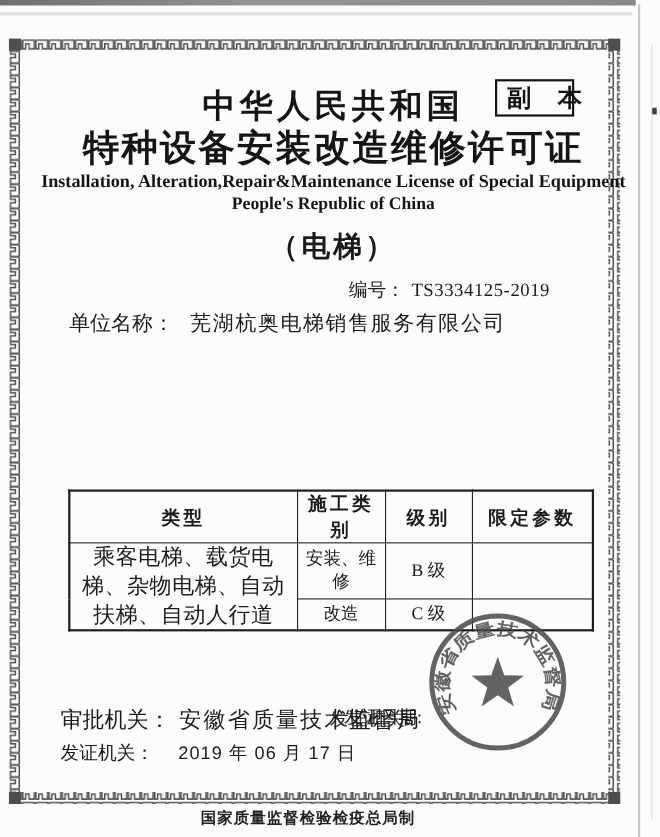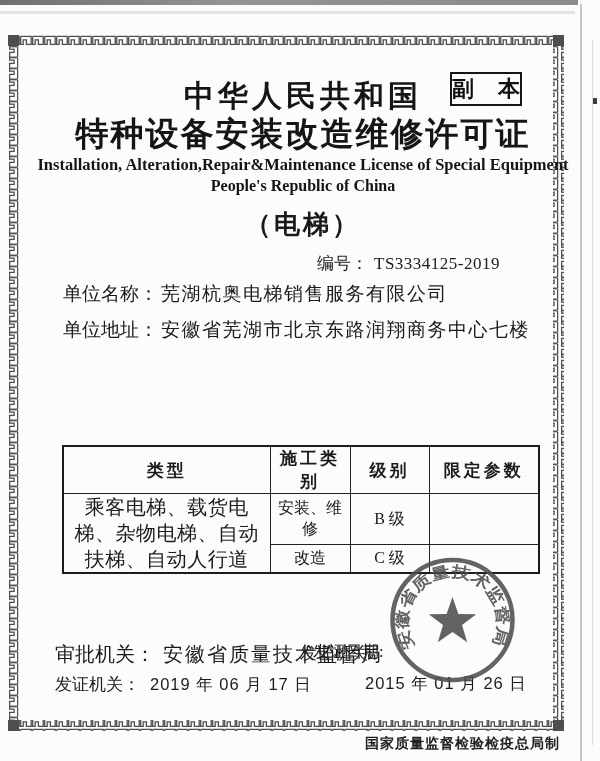--- a/index.html
+++ b/index.html
@@ -17,21 +17,21 @@
   .scan-right-1 { left:580px; top:4px; width:2px; height:757px; background:#c6c6c4; }
   .scan-right-2 { left:592px; top:40px; width:1px; height:705px; background:#dddddb; }
   .speck { background:#3d3d3d; }
 
   
   .frame { left:8px; top:35px; }
 
   
   .copy-box {
     left:450px; top:72px; width:68px; height:30px;
-    border:2.5px solid #151515; display:flex; align-items:center; justify-content:center;
+    border:2.5px solid #151515; display:flex; align-items:center; 
     font-family:"Liberation Sans", sans-serif; font-weight:bold; font-size:22px;
     letter-spacing:9px; text-indent:9px; color:#111;
   }
 
   .title-cn1 { left:0; top:76px; width:606px; text-align:center;
     font-family:"Liberation Sans", sans-serif; font-weight:bold;
     font-size:30px; letter-spacing:4px; color:#151515; }
   .title-cn2 { left:0; top:112px; width:606px; text-align:center;
     font-family:"Liberation Sans", sans-serif; font-weight:bold;
     font-size:33px; letter-spacing:2px; color:#151515; }
@@ -41,21 +41,21 @@
     font-weight:bold; font-size:16px; color:#151515; }
   .equip-type { left:0; top:207px; width:606px; text-align:center;
     font-weight:bold; font-size:26px; letter-spacing:3px; color:#1a1a1a; }
 
   .license-line { left:317px; top:252px; font-size:17px; }
   .license-line .val { margin-left:6px; letter-spacing:0.5px; }
 
   .field-line { left:63px; font-size:19px; }
   .unit-name { top:281px; }
   .unit-addr { top:317px; }
-  .field-line .fvalue { margin-left:3px; letter-spacing:1.5px; }
+  .field-line .fvalue { margin-left:15px; letter-spacing:1.5px; }
 
   .approval-note { left:96px; top:387px; font-size:19px; letter-spacing:1.5px; }
 
   table.equip-table {
     position:absolute; left:62px; top:430px; width:476px;
     border-collapse:collapse; table-layout:fixed;
     border:2.5px solid #1c1c1c;
     margin-top:15px;
   }
   .equip-table th, .equip-table td {
@@ -67,27 +67,27 @@
   .equip-table td.equipment { font-size:20px; line-height:1.3; letter-spacing:0.5px;
     white-space:normal; }
 
   .approval-line { left:55px; top:641px; font-size:20px; }
   .approval-line .fvalue { margin-left:8px; letter-spacing:2px; }
   .overlap-ghost { left:300px; top:642px; font-size:17px; color:#2a2a2a; }
   .overlap-front { left:313px; top:641px; font-size:16.5px; color:#1b1b1b; }
 
   .valid-line { left:55px; top:673px; font-size:17px; }
   .valid-line .date { font-family:"Liberation Sans", sans-serif; font-size:16.5px;
-    margin-left:10px; letter-spacing:1px; }
+    margin-left:22px; letter-spacing:1px; }
   .issue-date { left:365px; top:673px; font-family:"Liberation Sans", sans-serif;
     font-size:16.5px; letter-spacing:1px; }
 
   .seal-svg { left:385px; top:553px; opacity:0.88; }
 
-  .footer-line { left:0; top:735px; width:560px; text-align:right;
+  .footer-line { left:0; top:735px; width:560px; text-align:center;
     font-family:Liberation Sans, sans-serif; font-weight:600;
     font-size:14px; letter-spacing:1px; color:#222; }
 </style>
 </head>
 <body>
 
 <div class="page">
 
   <div class="abs scan-top"></div>
   <div class="abs scan-top-faint"></div>
@@ -124,23 +124,20 @@
   <div class="abs title-en2">People's Republic of China</div>
   <div class="abs equip-type">（电梯）</div>
 
   <div class="abs license-line">
     <span>编号：</span><span class="val">TS3334125-2019</span>
   </div>
 
   <div class="abs field-line unit-name">
     <span>单位名称：</span><span class="fvalue">芜湖杭奥电梯销售服务有限公司</span>
   </div>
-  <div class="abs field-line unit-addr">
-    <span>单位地址：</span><span class="fvalue">安徽省芜湖市北京东路润翔商务中心七楼</span>
-  </div>
 
 
   <table class="equip-table">
     <colgroup>
       <col style="width:207px">
         <col style="width:80px">
         <col style="width:79px">
         <col style="width:110px">
     </colgroup>
     <tbody>
@@ -166,21 +163,20 @@
 
   <div class="abs approval-line">
     <span>审批机关：</span><span class="fvalue">安徽省质量技术监督局</span>
   </div>
   <div class="abs overlap-ghost">发证机关:</div>
   <div class="abs overlap-front">发证日期:</div>
 
   <div class="abs valid-line">
     <span>发证机关：</span><span class="date">2019 年 06 月 17 日</span>
   </div>
-  <div class="abs issue-date">2015 年 01 月 26 日</div>
 
   <svg class="abs seal-svg" width="135" height="135" viewBox="0 0 135 135">
     <circle cx="67.5" cy="67" r="60" fill="none" stroke="#4e4e4e" stroke-width="4.5"></circle>
     <polygon fill="#4e4e4e" points="67.5,44 61.6,60.9 43.7,61.3 58.0,72.1 52.8,89.2 67.5,79 82.2,89.2 77.0,72.1 91.3,61.3 73.4,60.9"></polygon>
     <path id="sealTextPath" d="M 29.8 93.5 A 45 45 0 1 1 105.2 93.5" fill="none"></path>
     <text font-size="15.5" fill="#4e4e4e" font-weight="bold" font-family="Liberation Sans, sans-serif">
       <textPath href="#sealTextPath" startOffset="0" textLength="190" lengthAdjust="spacingAndGlyphs">安徽省质量技术监督局</textPath>
     </text>
   </svg>
 

